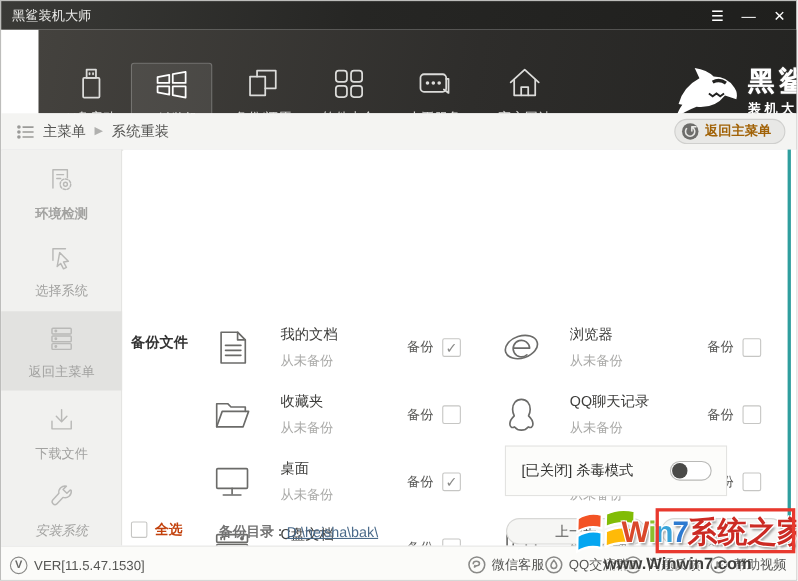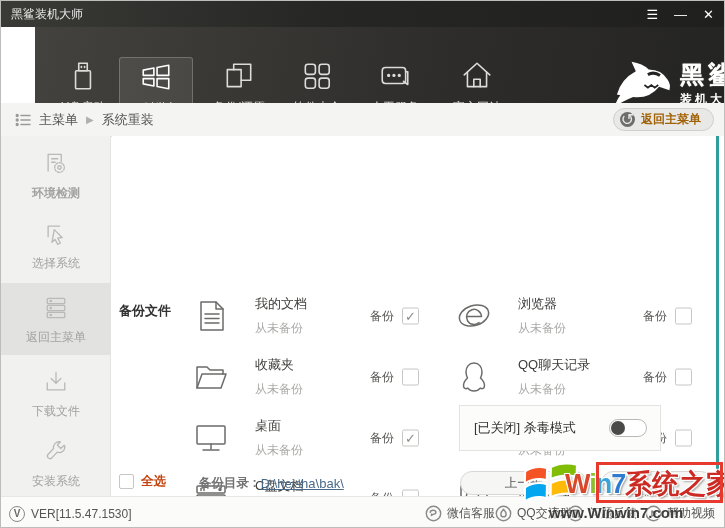--- a/index.html
+++ b/index.html
@@ -240,21 +240,21 @@
       </svg>
       <div class="slab">返回主菜单</div>
     </div>
     <div class="side-item" style="top:232px;">
       <svg class="ln" viewBox="0 0 32 32">
         <path d="M16 5 v12 M10.5 12 l5.5 5.5 5.5 -5.5"></path>
           <path d="M6 17 v8 h20 v-8"></path>
       </svg>
       <div class="slab">下载文件</div>
     </div>
-    <div class="side-item" style="top:302px;">
+    <div class="side-item" style="top:302px;font-style:italic;">
       <svg class="ln" viewBox="0 0 32 32">
         <path d="M26 9 a6.5 6.5 0 0 1 -8.6 7.2 L11 23 a3 3 0 0 1 -4.2 -4.2 L13.2 12 A6.5 6.5 0 0 1 21 4.5 L17.5 8 l4 4 L25 8.5 Z"></path>
       </svg>
       <div class="slab">安装系统</div>
     </div>
   </div>
 
   <div class="content">
     <div class="sec-label" style="left:7px; top:166px;">备份文件</div>
 

